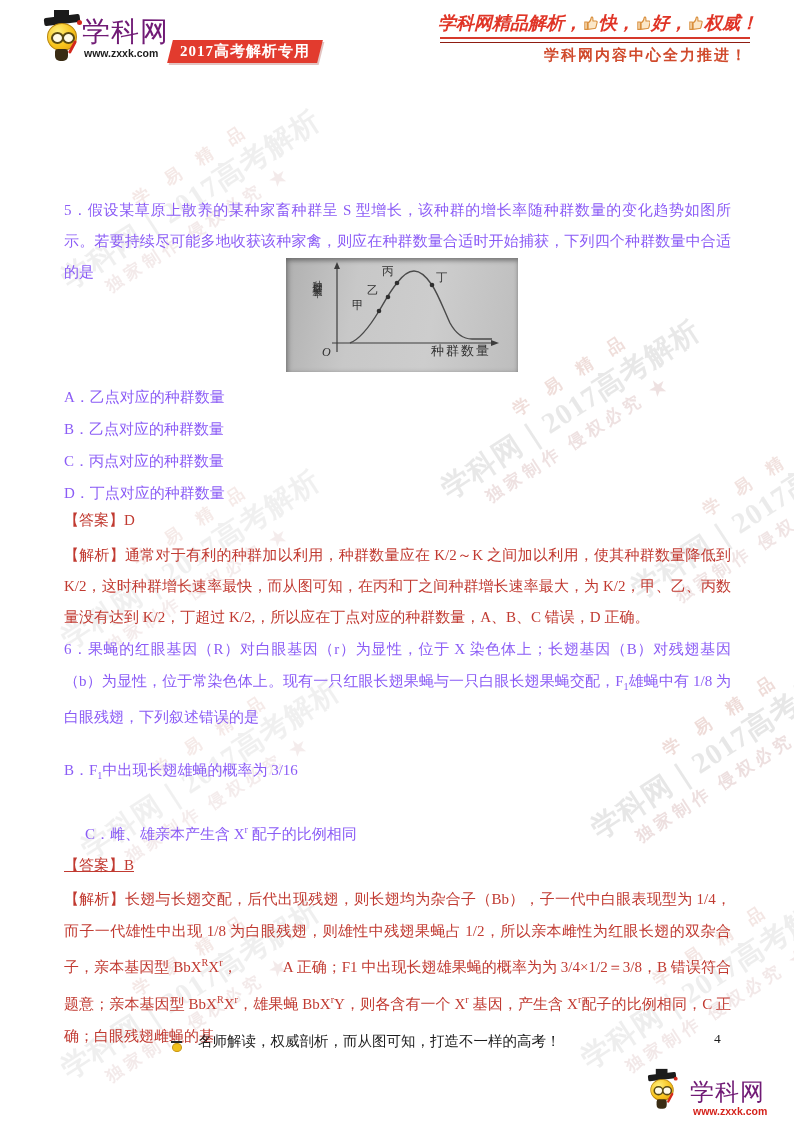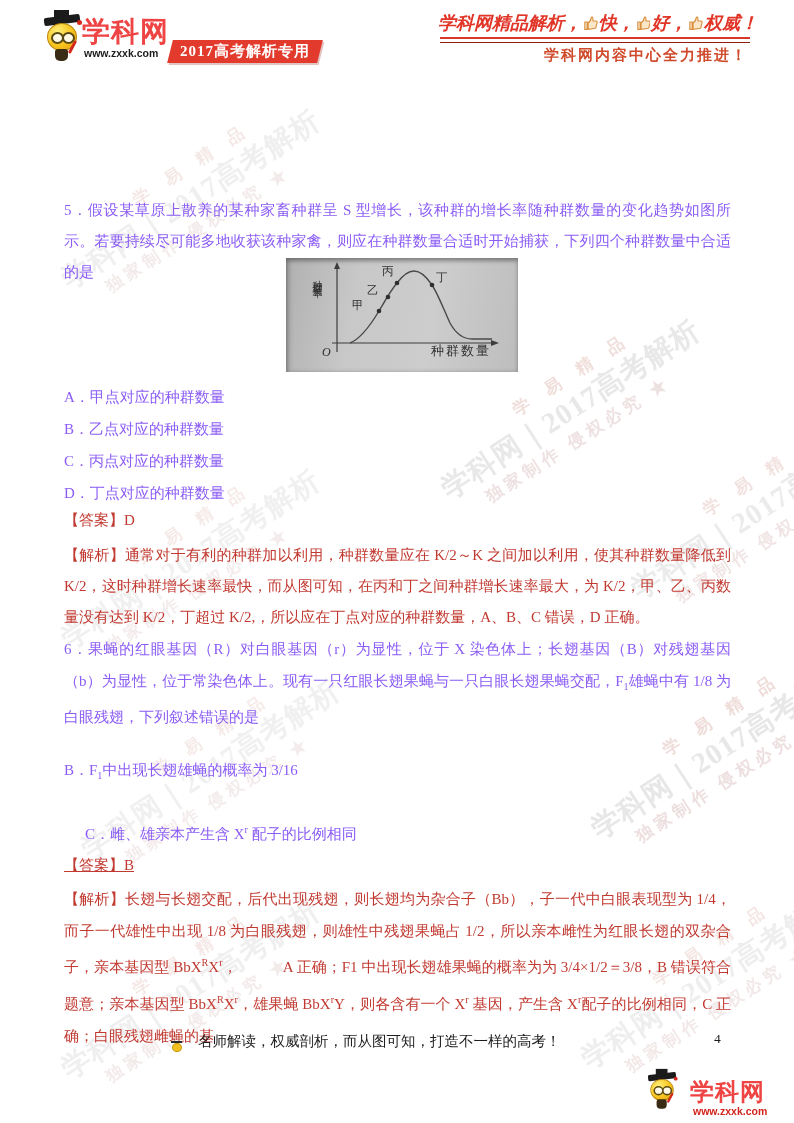--- a/index.html
+++ b/index.html
@@ -15,21 +15,21 @@
   .mascot{position:absolute;width:38px;height:52px;}
   .m-board{position:absolute;top:2px;left:0;width:36px;height:8px;background:#1b1b1b;border-radius:2px;transform:rotate(-7deg);}
   .m-crown{position:absolute;top:-4px;left:10px;width:15px;height:8px;background:#1b1b1b;}
   .m-tassel{position:absolute;top:6px;left:33px;width:5px;height:5px;background:#d3281c;border-radius:50%;}
   .m-head{position:absolute;top:9px;left:3px;width:28px;height:26px;border-radius:50%;
           background:radial-gradient(circle at 35% 30%,#ffef7a,#f8c41d 55%,#e09a10);border:1px solid #b8860b;}
   .m-glass{position:absolute;top:8px;width:9px;height:8px;border:2px solid #5a4a12;border-radius:50%;background:#fffbe8;}
   .m-g1{left:3px;} .m-g2{left:14px;}
   .m-body{position:absolute;top:35px;left:11px;width:13px;height:12px;background:#3a2c14;border-radius:3px 3px 5px 5px;}
   .m-pencil{position:absolute;top:26px;left:27px;width:3px;height:14px;background:#d3281c;transform:rotate(28deg);border-radius:2px;}
-  .site-name{position:absolute;font-weight:700;color:#ef4444;letter-spacing:1px;font-family:"Liberation Serif",serif;}
+  .site-name{position:absolute;font-weight:400;color:#701a75;letter-spacing:1px;font-family:"Liberation Serif",serif;}
   .site-url{position:absolute;font-weight:bold;font-family:"Liberation Sans","DejaVu Sans",sans-serif;}
   .ribbon{position:absolute;left:170px;top:40px;width:150px;height:23px;background:#e23b2e;transform:skewX(-14deg);
           box-shadow:2px 2px 0 rgba(140,20,10,.25);}
   .ribbon span{display:block;transform:skewX(14deg);color:#ffffff;font-weight:bold;font-size:15px;
                text-align:center;line-height:23px;letter-spacing:1px;}
   .slogan{position:absolute;left:438px;top:11px;width:320px;display:flex;align-items:center;justify-content:flex-end;
           color:#e03527;font-weight:bold;font-style:italic;font-size:18px;white-space:nowrap;}
   .slogan svg{margin:0 1px 2px 1px;}
   .slogan-underline{position:absolute;left:440px;top:37px;width:310px;height:3px;
           border-top:2px solid #d6392b;border-bottom:1px solid #8f1d12;}
@@ -157,21 +157,21 @@
     </svg>
     <div class="flabel f-ylabel">种群增长率</div>
     <div class="flabel f-xlabel">种群数量</div>
     <div class="flabel f-origin">O</div>
     <div class="flabel f-pt" style="left:66px;top:40px;">甲</div>
     <div class="flabel f-pt" style="left:81px;top:25px;">乙</div>
     <div class="flabel f-pt" style="left:96px;top:6px;">丙</div>
     <div class="flabel f-pt" style="left:150px;top:12px;">丁</div>
   </div>
 
-  <div class="opt black" style="top:388px;">A．甲点对应的种群数量</div>
+  <div class="opt black" style="top:388px;">A．乙点对应的种群数量</div>
   <div class="opt black" style="top:452px;">C．丙点对应的种群数量</div>
   <div class="opt black" style="top:420px;">B．乙点对应的种群数量</div>
   <div class="opt black" style="top:484px;">D．丁点对应的种群数量</div>
 
   <div class="opt red" style="top:511px;">【答案】D</div>
   <div class="tb red" style="top:540px;">【解析】通常对于有利的种群加以利用，种群数量应在 K/2～K 之间加以利用，使其种群数量降低到 K/2，这时种群增长速率最快，而从图可知，在丙和丁之间种群增长速率最大，为 K/2，甲、乙、丙数量没有达到 K/2，丁超过 K/2,，所以应在丁点对应的种群数量，A、B、C 错误，D 正确。</div>
 
   <div class="tb black" style="top:634px;line-height:31.5px;">6．果蝇的红眼基因（R）对白眼基因（r）为显性，位于 X 染色体上；长翅基因（B）对残翅基因（b）为显性，位于常染色体上。现有一只红眼长翅果蝇与一只白眼长翅果蝇交配，F<sub>1</sub>雄蝇中有 1/8 为白眼残翅，下列叙述错误的是</div>
 
   <div class="opt black" style="top:761px;">B．F<sub>1</sub>中出现长翅雄蝇的概率为 3/16</div>

